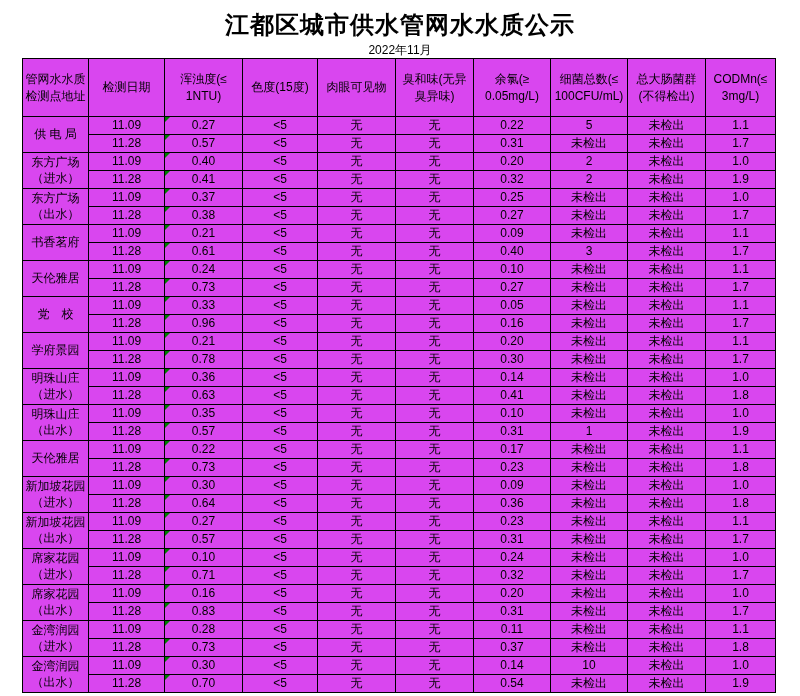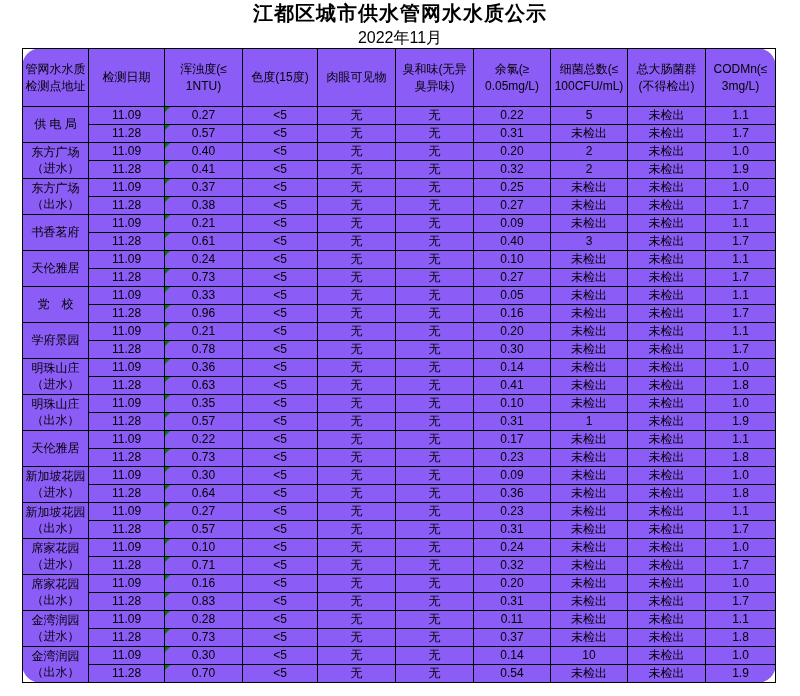--- a/index.html
+++ b/index.html
@@ -7,36 +7,36 @@
     padding: 0;
     background: #ffffff;
     width: 800px;
     height: 696px;
     font-family: "Liberation Sans", sans-serif;
     color: #000000;
     overflow: hidden;
   }
   .page-title {
     text-align: center;
-    font-size: 20px;
+    font-size: 24px;
     font-weight: bold;
+    padding-top: 9px;
     letter-spacing: 1px;
   }
   .page-subtitle {
     text-align: center;
-    font-size: 16px;
+    font-size: 12px;
     margin-top: 1px;
     margin-bottom: -1px;
   }
   table.wq {
     border-collapse: collapse;
     table-layout: fixed;
     margin-left: 22px;
-    background: #8b5cf6;
-    border-radius: 19px;
+    background: #d946ef;
   }
   table.wq th, table.wq td {
     border: 1px solid #000000;
     text-align: center;
     vertical-align: middle;
     padding: 0;
     font-size: 12px;
     font-weight: normal;
     line-height: 1.3;
     overflow: hidden;

